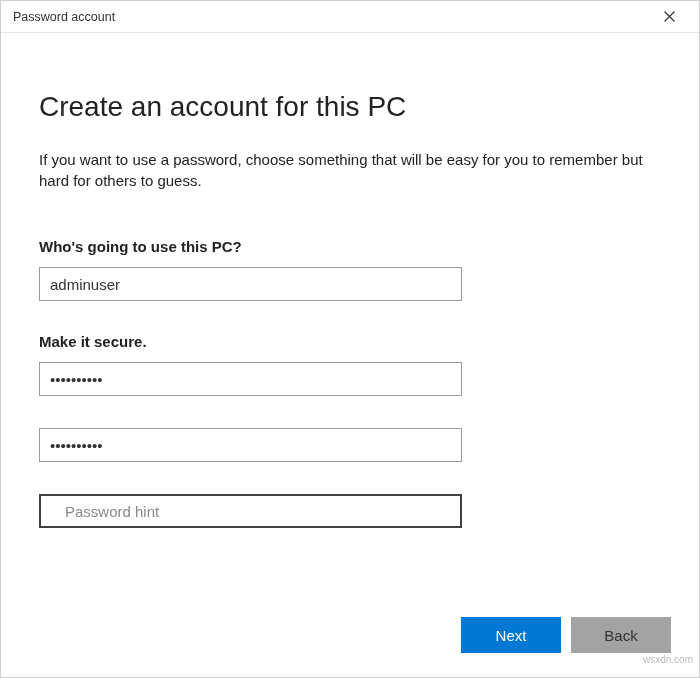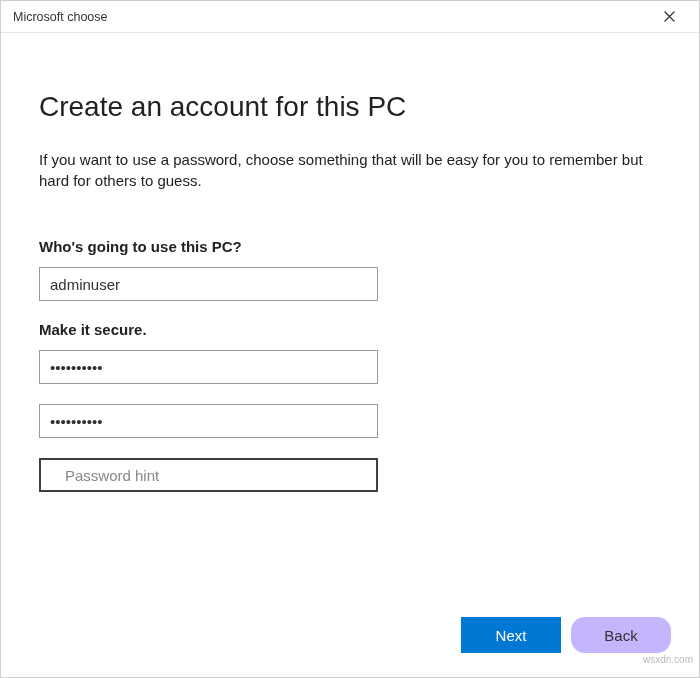--- a/index.html
+++ b/index.html
@@ -56,28 +56,28 @@
       max-width: 620px;
     }
     .section-label {
       font-size: 15px;
       font-weight: 700;
       color: #222;
       margin-bottom: 12px;
     }
     .field {
       display: block;
-      width: 339px;
+      width: 423px;
       height: 34px;
       border: 1px solid #999;
       padding: 0 10px;
       font-size: 15px;
       font-family: inherit;
       color: #333;
-      margin-bottom: 20px;
+      margin-bottom: 32px;
       outline: none;
     }
     .field::placeholder { color: #888; }
     .field.active {
       border: 2px solid #404040;
       padding: 0 24px;
       color: #888;
     }
     .button-row {
       position: absolute;
@@ -92,41 +92,40 @@
       border: none;
       font-size: 15px;
       font-family: inherit;
       cursor: pointer;
     }
     .btn-primary {
       background: #0078d4;
       color: #fff;
     }
     .btn-secondary {
-      background: #c4b5fd;
+      background: #a3a3a3;
       color: #333;
-      border-radius: 14px;
     }
     .window { position: relative; }
     .watermark {
       position: absolute;
       bottom: 12px;
       right: 6px;
       font-size: 10px;
       color: #bbb;
       pointer-events: none;
     }
   </style>
 </head>
 <body>
 
 <div class="window">
 
   <div class="titlebar">
-    <span>Microsoft choose</span>
+    <span>Password account</span>
     <div class="close-btn">
       <span>
         <svg width="11" height="11" viewBox="0 0 11 11">
             <path d="M0.5 0.5 L10.5 10.5 M10.5 0.5 L0.5 10.5" stroke="#333" stroke-width="1.2"></path>
           </svg>
       </span>
     </div>
   </div>
 
   <div class="content">

